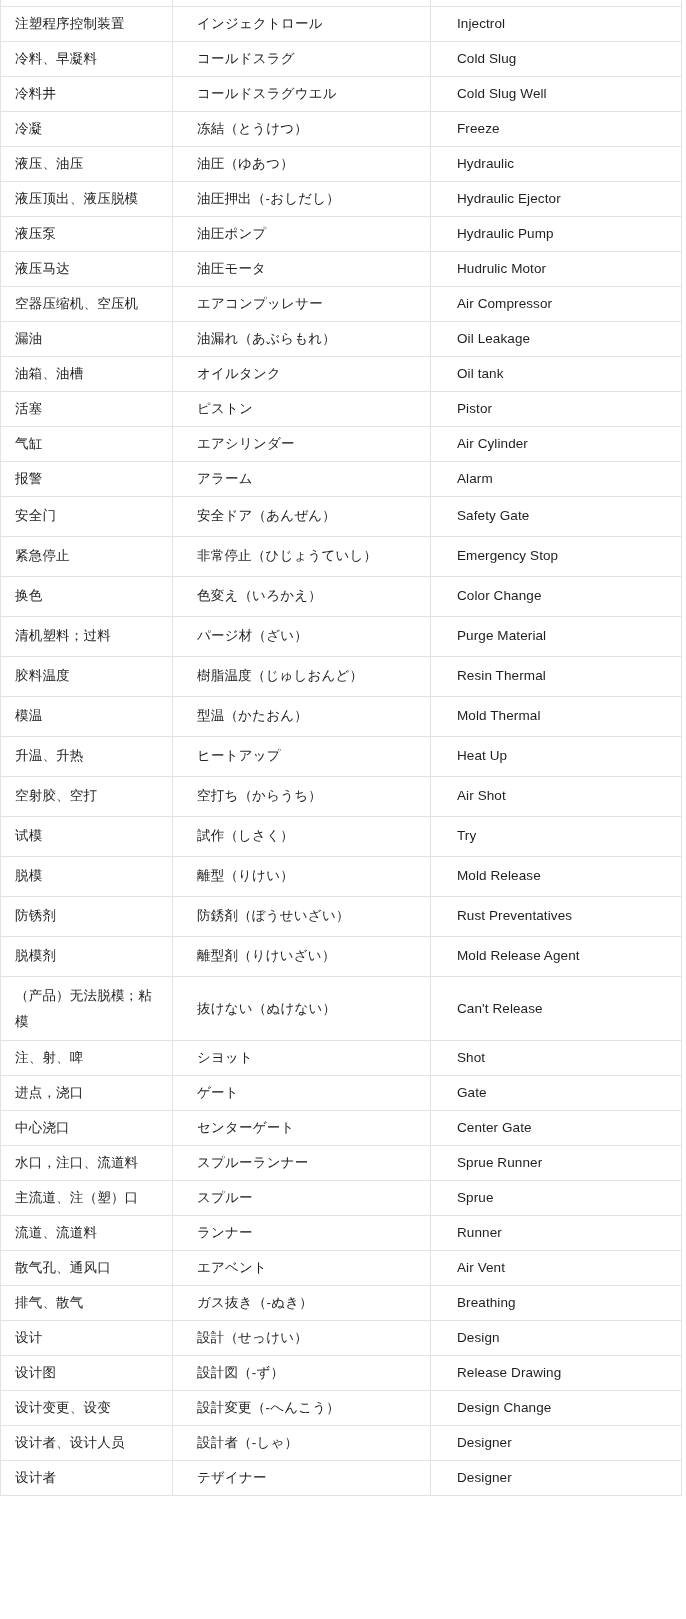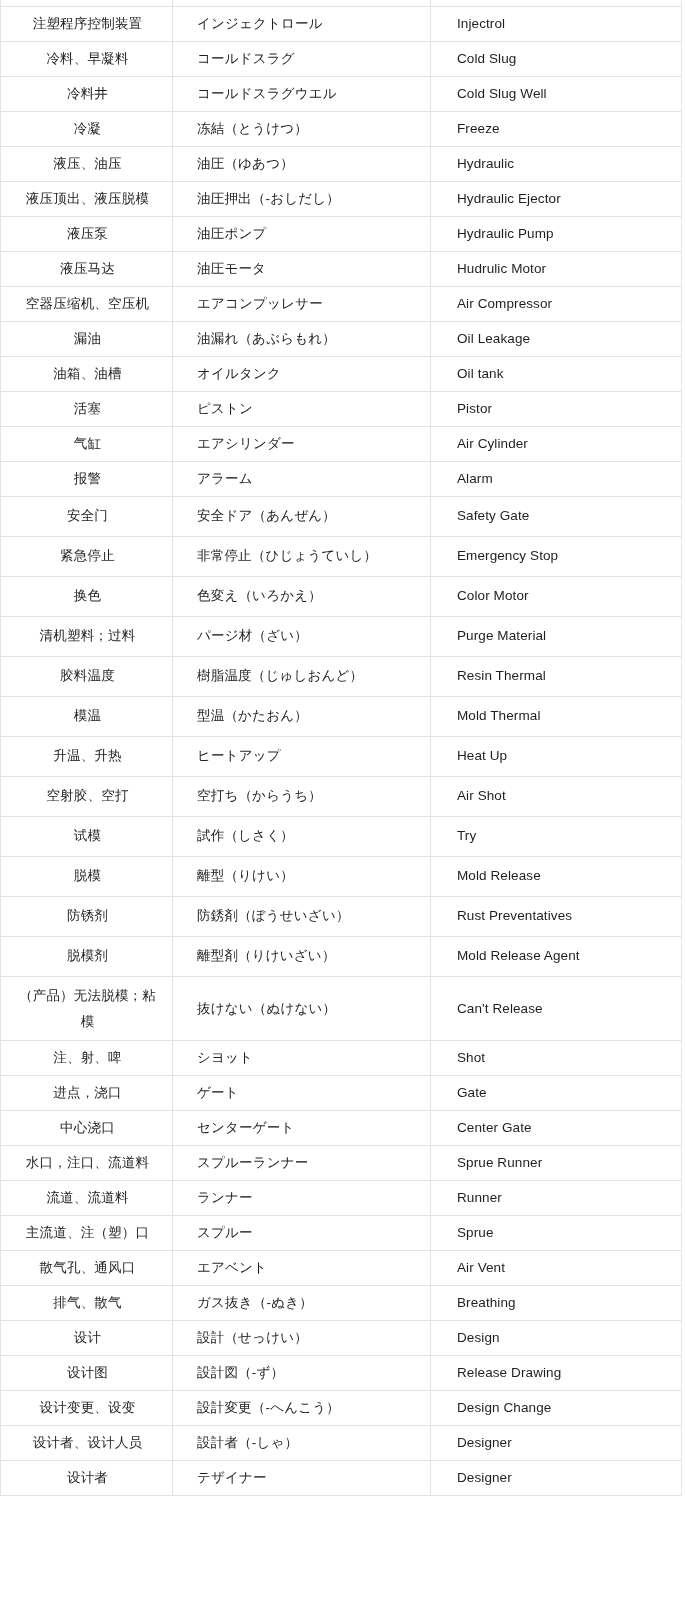--- a/index.html
+++ b/index.html
@@ -44,21 +44,20 @@
     font-size: 13.5px;
     line-height: 1.55;
     color: #1f1f1f;
     letter-spacing: 0.2px;
     word-wrap: break-word;
     overflow-wrap: break-word;
   }
   table.glossary td.col-zh {
     border-left: 1px solid #e3e3e3;
     padding-left: 14px;
-    text-align: center;
   }
   table.glossary td.col-ja {
     padding-left: 24px;
   }
   table.glossary td.col-en {
     padding-left: 26px;
     border-right: 1px solid #e3e3e3;
     letter-spacing: 0.1px;
   }
   
@@ -158,21 +157,21 @@
           <td class="col-en">Safety  Gate</td>
         </tr>
         <tr class="tall">
           <td class="col-zh">紧急停止</td>
           <td class="col-ja">非常停止（ひじょうていし）</td>
           <td class="col-en">Emergency  Stop</td>
         </tr>
         <tr class="tall">
           <td class="col-zh">换色</td>
           <td class="col-ja">色変え（いろかえ）</td>
-          <td class="col-en">Color  Motor</td>
+          <td class="col-en">Color  Change</td>
         </tr>
         <tr class="tall">
           <td class="col-zh">清机塑料；过料</td>
           <td class="col-ja">パージ材（ざい）</td>
           <td class="col-en">Purge  Material</td>
         </tr>
         <tr class="tall">
           <td class="col-zh">胶料温度</td>
           <td class="col-ja">樹脂温度（じゅしおんど）</td>
           <td class="col-en">Resin  Thermal</td>
@@ -231,28 +230,28 @@
           <td class="col-zh">中心浇口</td>
           <td class="col-ja">センターゲート</td>
           <td class="col-en">Center  Gate</td>
         </tr>
         <tr>
           <td class="col-zh">水口，注口、流道料</td>
           <td class="col-ja">スプルーランナー</td>
           <td class="col-en">Sprue  Runner</td>
         </tr>
         <tr>
+          <td class="col-zh">主流道、注（塑）口</td>
+          <td class="col-ja">スプルー</td>
+          <td class="col-en">Sprue</td>
+        </tr>
+        <tr>
           <td class="col-zh">流道、流道料</td>
           <td class="col-ja">ランナー</td>
           <td class="col-en">Runner</td>
-        </tr>
-        <tr>
-          <td class="col-zh">主流道、注（塑）口</td>
-          <td class="col-ja">スプルー</td>
-          <td class="col-en">Sprue</td>
         </tr>
         <tr>
           <td class="col-zh">散气孔、通风口</td>
           <td class="col-ja">エアベント</td>
           <td class="col-en">Air Vent</td>
         </tr>
         <tr>
           <td class="col-zh">排气、散气</td>
           <td class="col-ja">ガス抜き（-ぬき）</td>
           <td class="col-en">Breathing</td>

